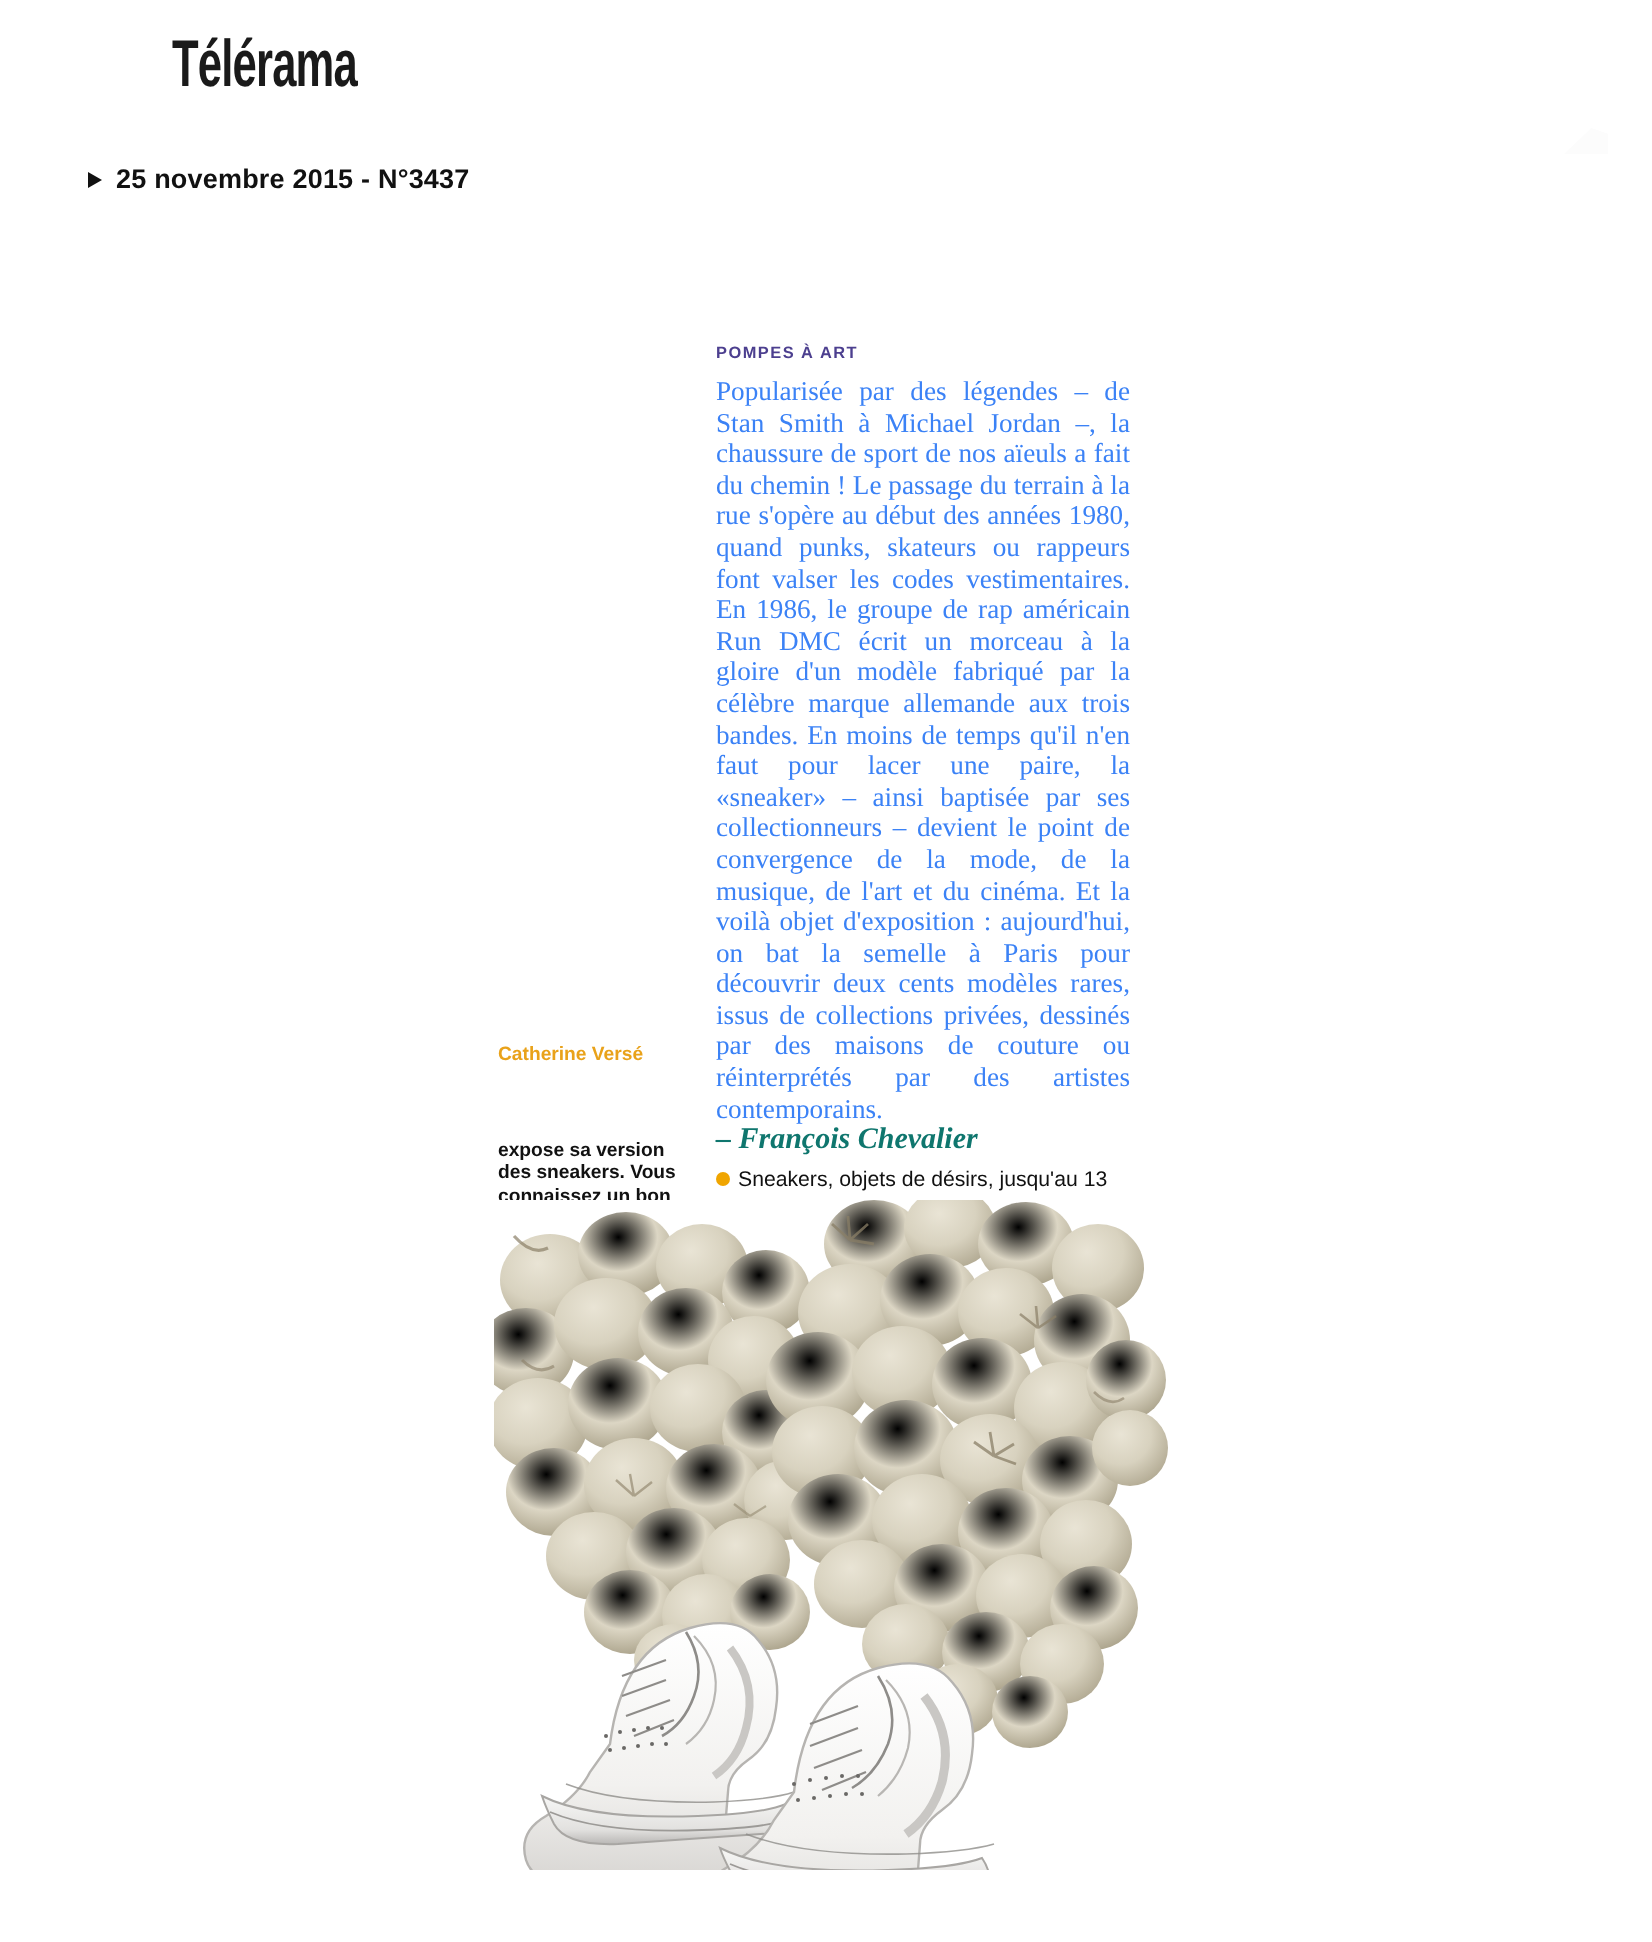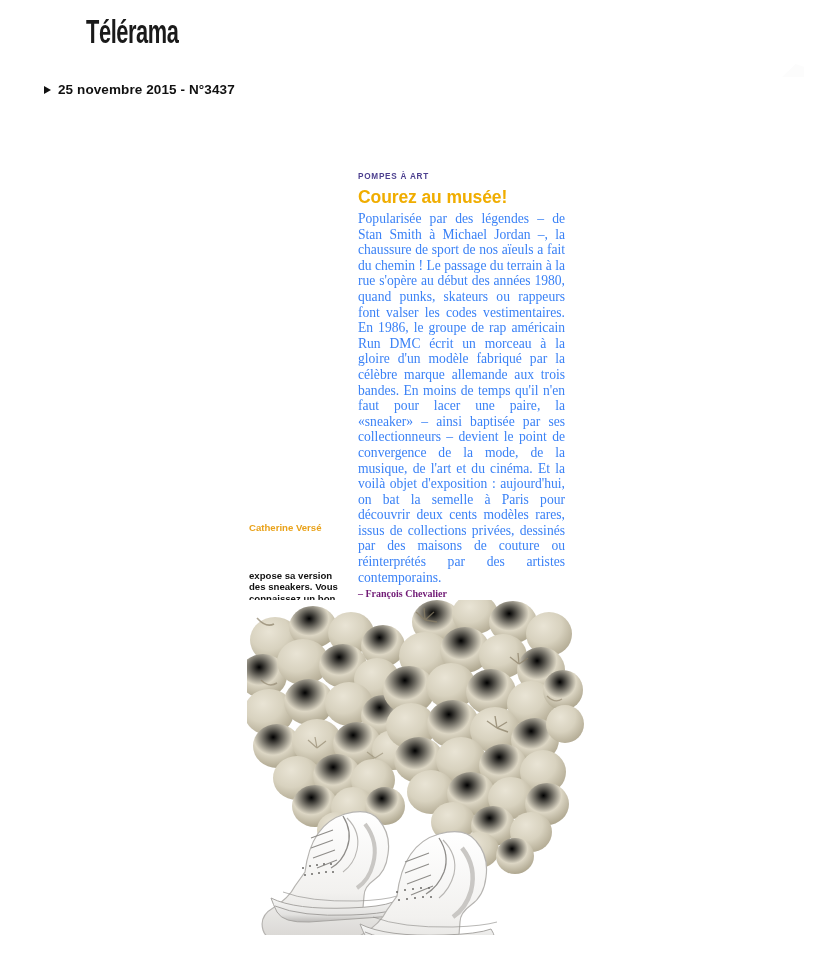--- a/index.html
+++ b/index.html
@@ -134,23 +134,24 @@
     text-align: justify;
     text-justify: inter-word;
     color: #3b82f6;
     margin-top: 4px;
     hyphens: manual;
   }
 
   .byline {
     font-family: "Liberation Serif", serif;
     font-weight: 700;
-    font-size: 10px;
+    font-style: italic;
+    font-size: 15px;
     line-height: 15px;
-    color: #701a75;
+    color: #0f766e;
     margin-top: 1px;
   }
 
   .info-block {
     margin-top: 5px;
     font-family: "Liberation Sans", sans-serif;
     font-size: 10.6px;
     line-height: 14.5px;
     color: #111111;
   }
@@ -228,21 +229,20 @@
 
   <div class="rubric-row">
     <span class="rubric-label">POMPES À ART</span>
     <span class="rubric-rules">
       <span class="rule-top"></span>
       <span class="rule-gap"></span>
       <span class="rule-bottom"></span>
     </span>
   </div>
 
-  <div class="headline">Courez au musée!</div>
 
   <div class="body-text">Popularisée par des légendes – de Stan Smith à Michael Jordan –, la chaussure de sport de nos aïeuls a fait du chemin ! Le passage du terrain à la rue s'opère au début des années 1980, quand punks, skateurs ou rappeurs font valser les codes vestimentaires. En 1986, le groupe de rap américain Run DMC écrit un morceau à la gloire d'un modèle fabriqué par la célèbre marque allemande aux trois bandes. En moins de temps qu'il n'en faut pour lacer une paire, la «sneaker» – ainsi baptisée par ses collectionneurs – devient le point de convergence de la mode, de la musique, de l'art et du cinéma. Et la voilà objet d'exposition : aujourd'hui, on bat la semelle à Paris pour découvrir deux cents modèles rares, issus de collections privées, dessinés par des maisons de couture ou réinterprétés par des artistes contemporains.</div>
 
   <div class="byline">– François Chevalier</div>
 
   <div class="info-block">
     <span class="info-bullet"></span><span class="info-title">Sneakers, objets de désirs</span><span>, jusqu'au </span><span>13 janv., </span><span class="info-underlined">Crédit</span>
     <span class="info-underlined">municipal</span>
     <span class="info-underlined">de</span>
     <span class="info-underlined">Paris</span><span>, 4</span><sup class="info-sup">e</sup><span>.</span>

